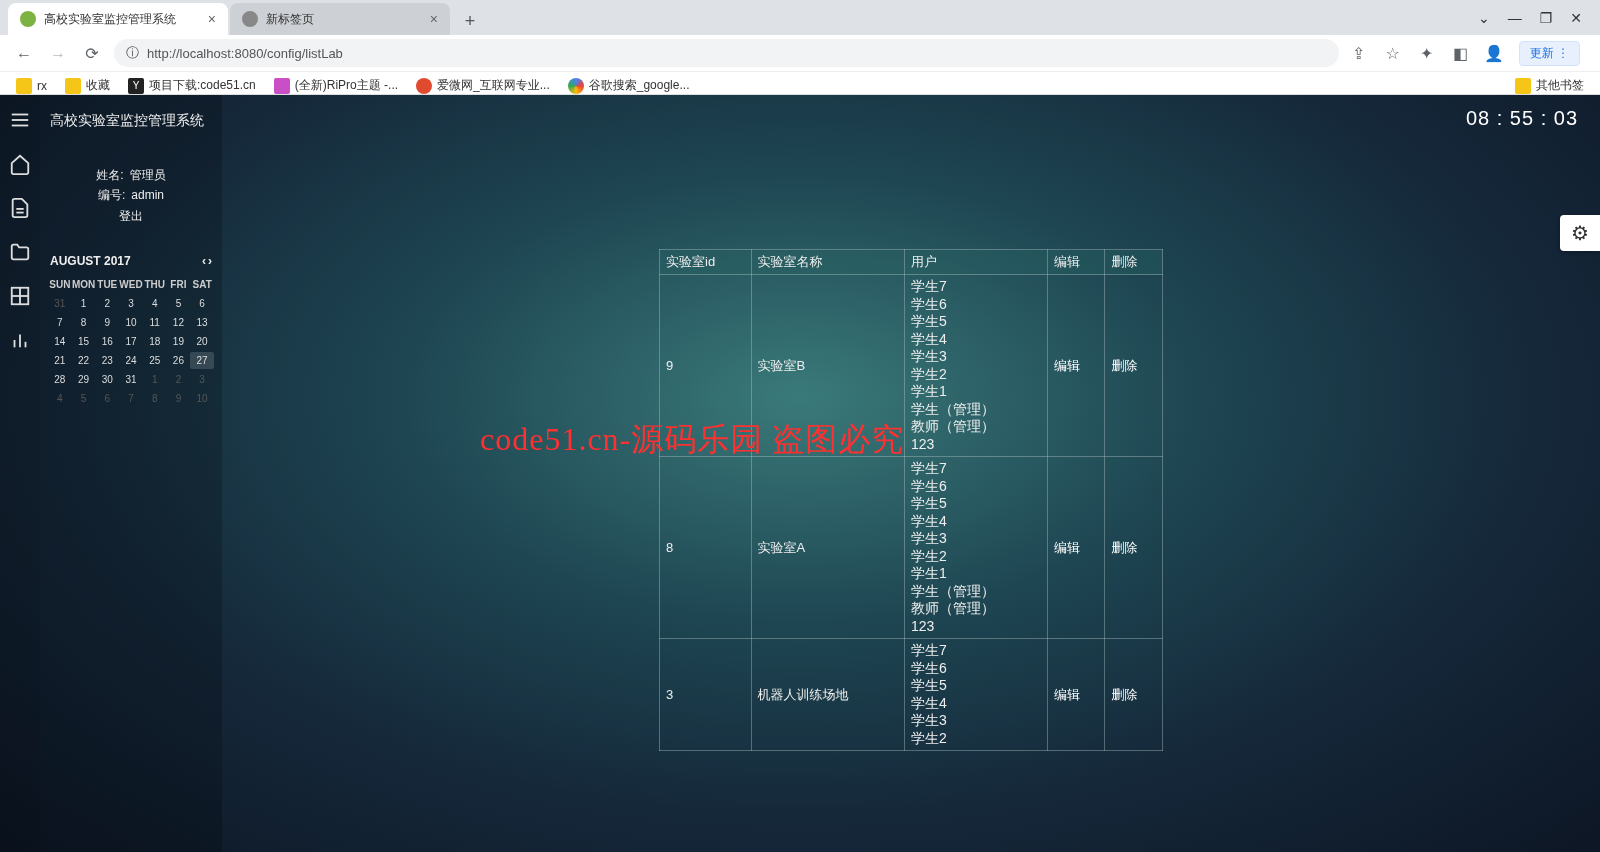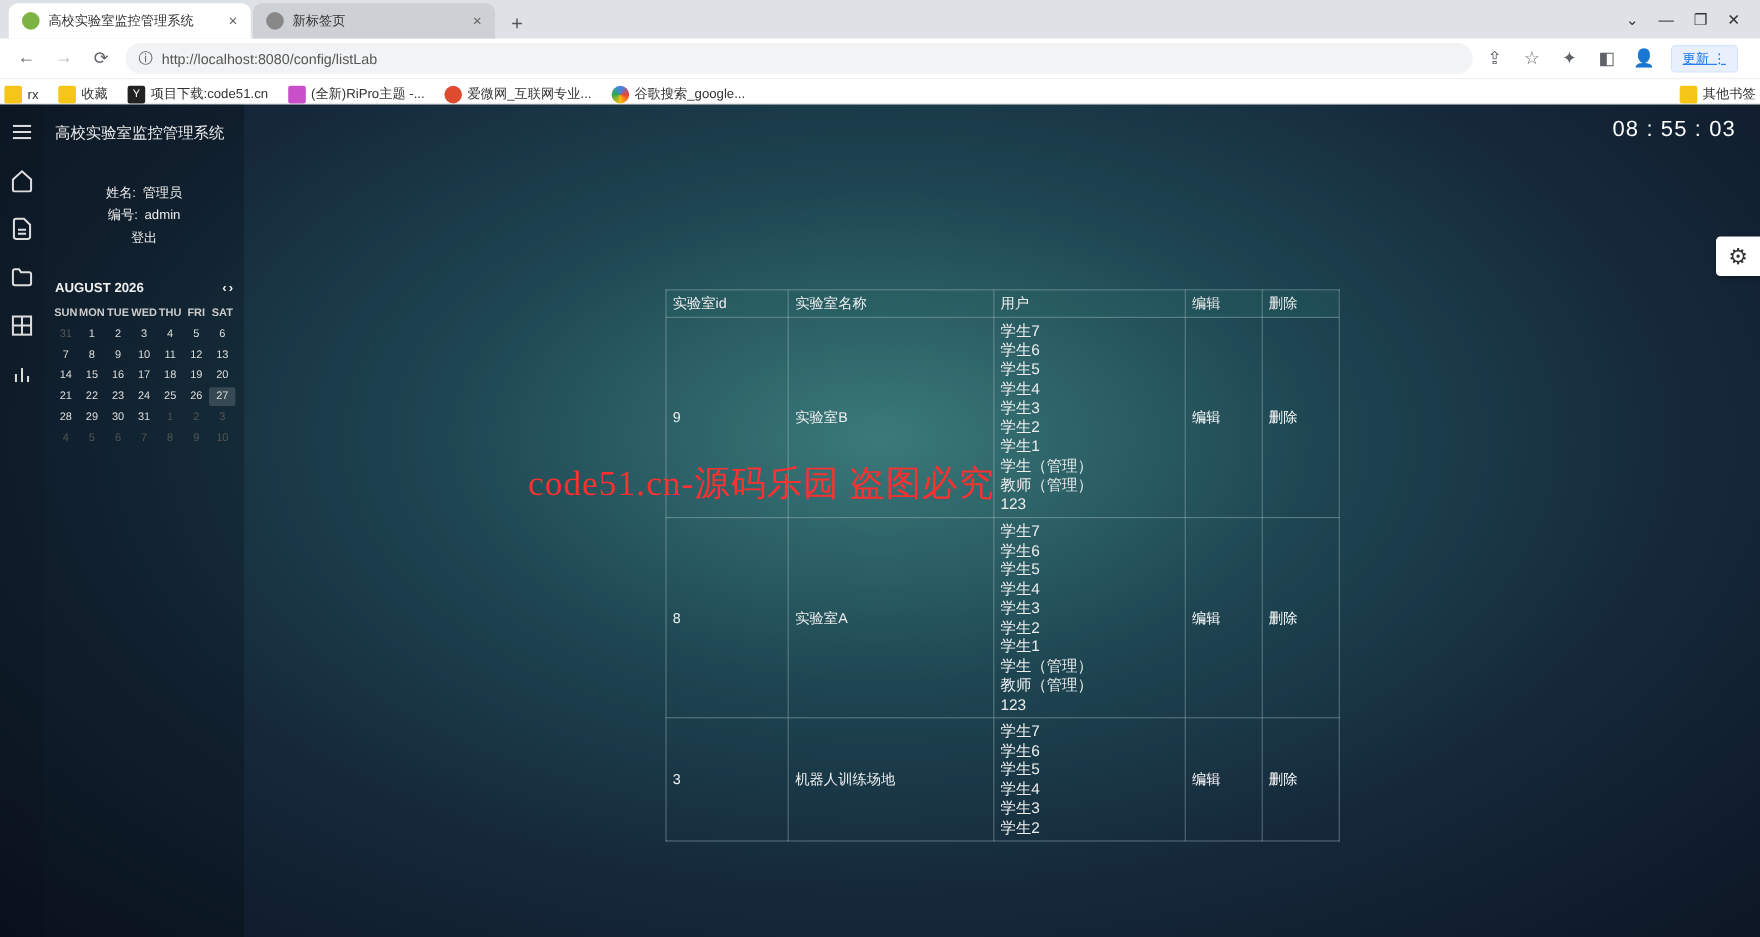--- a/index.html
+++ b/index.html
@@ -14,23 +14,23 @@
 .tab .close { margin-left: auto; font-size: 14px; color: #666; }
 .new-tab { width: 28px; height: 28px; display: flex; align-items: center; justify-content: center; font-size: 18px; color: #555; margin-left: 4px; }
 .window-controls { margin-left: auto; display: flex; gap: 18px; padding-right: 18px; align-items: center; height: 100%; color: #333; }
 .window-controls span { font-size: 14px; }
 
 .addr-bar { height: 36px; display: flex; align-items: center; padding: 0 12px; gap: 10px; }
 .nav-btn { width: 24px; height: 24px; display: flex; align-items: center; justify-content: center; color: #5f6368; font-size: 16px; }
 .url-box { flex: 1; height: 28px; background: #f1f3f4; border-radius: 14px; display: flex; align-items: center; padding: 0 12px; font-size: 13px; color: #555; gap: 8px; }
 .addr-right { display: flex; align-items: center; gap: 14px; padding-right: 8px; }
 .addr-icon { width: 20px; height: 20px; display: flex; align-items: center; justify-content: center; color: #5f6368; }
-.update-btn { background: #e8f0fe; color: #1a73e8; border: 1px solid #d2e3fc; border-radius: 4px; padding: 3px 10px; font-size: 12px; text-decoration: underline; }
-
-.bookmarks { height: 28px; display: flex; align-items: center; padding: 0 4px; gap: 18px; font-size: 12px; color: #333; border-top: 1px solid #eee; }
+.update-btn { background: #e8f0fe; color: #1a73e8; border: 1px solid #d2e3fc; border-radius: 4px; padding: 3px 10px; font-size: 12px; }
+
+.bookmarks { height: 28px; display: flex; align-items: center; padding: 0 16px; gap: 18px; font-size: 12px; color: #333; border-top: 1px solid #eee; }
 .bm { display: flex; align-items: center; gap: 5px; }
 .bm-icon { width: 16px; height: 16px; border-radius: 2px; }
 .bm-right { margin-left: auto; }
 
 
 .app { position: absolute; top: 95px; left: 0; right: 0; bottom: 0; background: radial-gradient(ellipse at 50% 40%, #3a7a7a 0%, #1e4652 35%, #15283a 65%, #0d1625 100%); color: #eee; display: flex; }
 
 .icon-rail { width: 40px; background: rgba(0,0,0,0.25); display: flex; flex-direction: column; align-items: center; padding-top: 14px; gap: 22px; }
 .icon-rail .r-icon { width: 22px; height: 22px; color: #ddd; }
 
@@ -40,25 +40,25 @@
 .user-block .row { display: flex; justify-content: center; gap: 6px; }
 
 .cal-header { display: flex; align-items: center; justify-content: space-between; font-size: 12px; font-weight: bold; margin-bottom: 8px; padding: 0 2px; }
 .cal-nav { display: flex; gap: 2px; font-size: 12px; }
 .cal-grid { display: grid; grid-template-columns: repeat(7, 1fr); font-size: 10px; text-align: center; gap: 2px 0; }
 .cal-grid .dow { font-weight: bold; color: #ccc; padding: 3px 0; }
 .cal-grid .day { padding: 3px 0; color: #ddd; }
 .cal-grid .day.muted { color: #555; }
 .cal-grid .day.hl { background: rgba(255,255,255,0.15); border-radius: 2px; }
 
-.main { flex: 1; position: relative; padding: 18px 20px; }
+.main { flex: 1; position: relative; padding: 4px 20px; }
 .clock { position: absolute; top: 12px; right: 22px; font-size: 20px; color: #fff; letter-spacing: 1px; }
 .page-title { text-align: center; font-size: 22px; color: #fff; margin-top: 18px; margin-bottom: 50px; }
 
-.data-table { margin: 0 auto; border-collapse: collapse; width: 613px; font-size: 13px; color: #eee; margin-top: 150px; }
+.data-table { margin: 0 auto; border-collapse: collapse; width: 504px; font-size: 13px; color: #eee; margin-top: 150px; }
 .data-table th, .data-table td { border: 1px solid rgba(180,200,200,0.4); padding: 3px 6px; text-align: left; vertical-align: middle; }
 .data-table th { background: rgba(40,100,100,0.35); font-weight: normal; }
 .data-table .ulist { line-height: 1.25; font-size: 14px; }
 .data-table .act { color: #fff; }
 
 .watermark { position: absolute; top: 295px; left: 480px; font-size: 32px; color: #ff3030; font-family: "SimSun", serif; font-weight: normal; letter-spacing: 1px; pointer-events: none; z-index: 50; margin-top: 28px; }
 
 .gear-float { position: absolute; right: 0; top: 120px; width: 40px; height: 36px; background: #fff; border-radius: 4px 0 0 4px; display: flex; align-items: center; justify-content: center; color: #333; font-size: 20px; box-shadow: 0 1px 4px rgba(0,0,0,0.3); }
 
 svg { width: 100%; height: 100%; }
@@ -177,21 +177,21 @@
       <div class="row">
           <span>编号:</span>
           <span>admin</span>
         </div>
       <div class="row">
           <span>登出</span>
         </div>
     </div>
 
     <div class="cal-header">
-      <span>AUGUST 2026</span>
+      <span>AUGUST 2017</span>
       <span class="cal-nav">
         <span>‹</span>
         <span>›</span>
       </span>
     </div>
     <div class="cal-grid" id="cal-grid">
         <div class="dow">SUN</div>
         <div class="dow">MON</div>
         <div class="dow">TUE</div>
         <div class="dow">WED</div>

